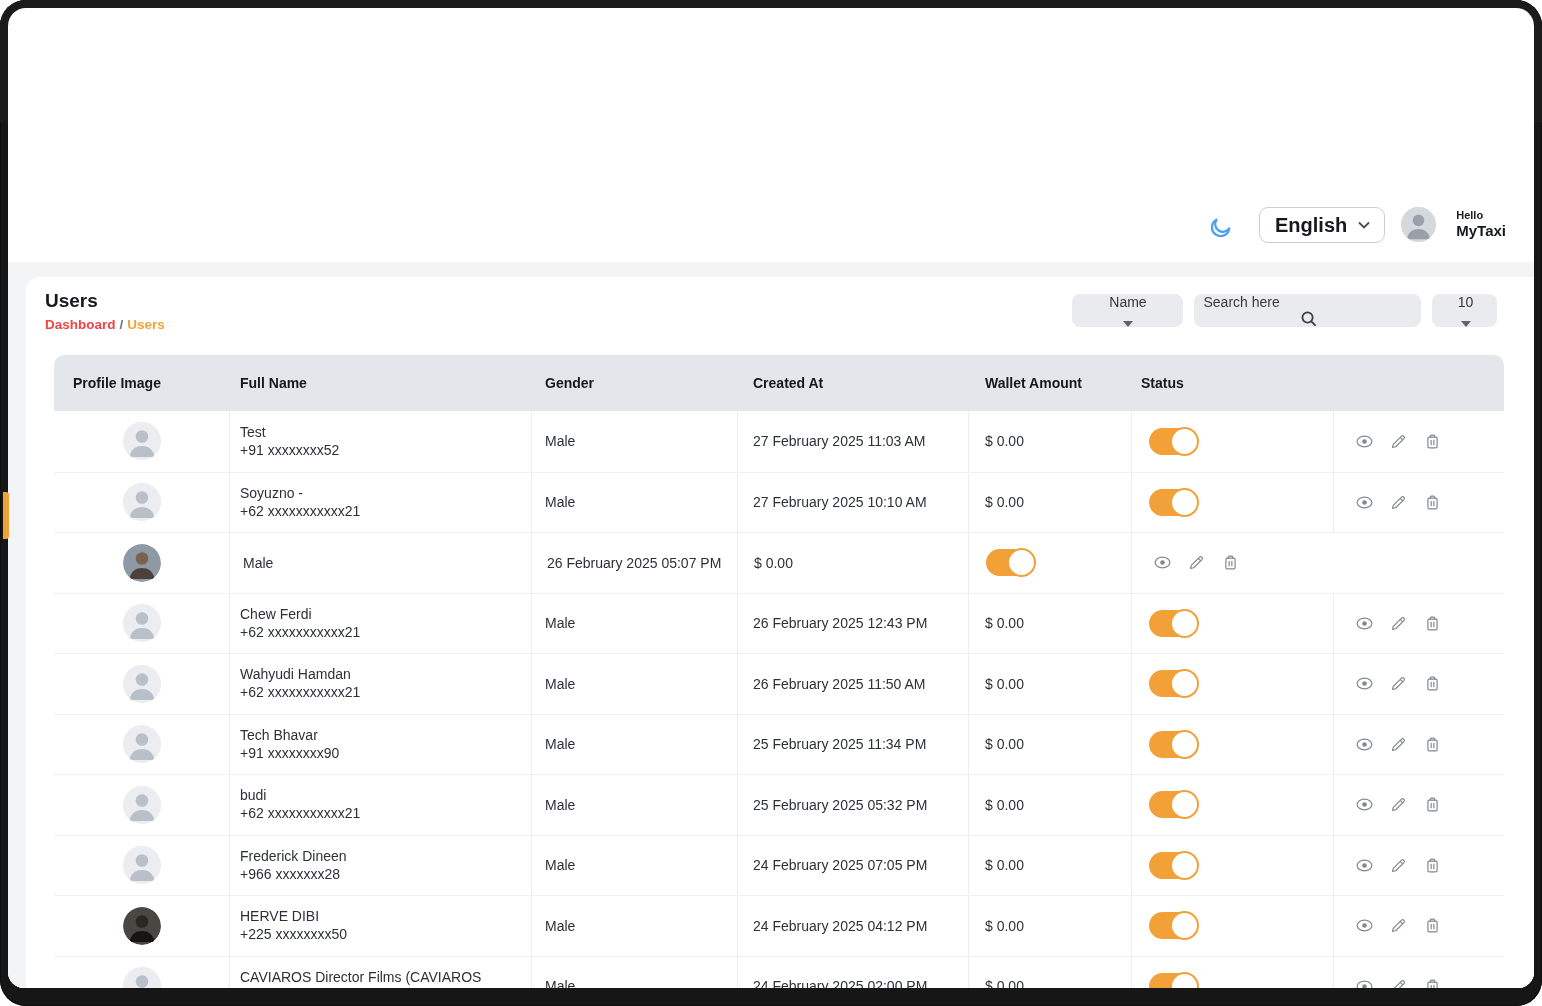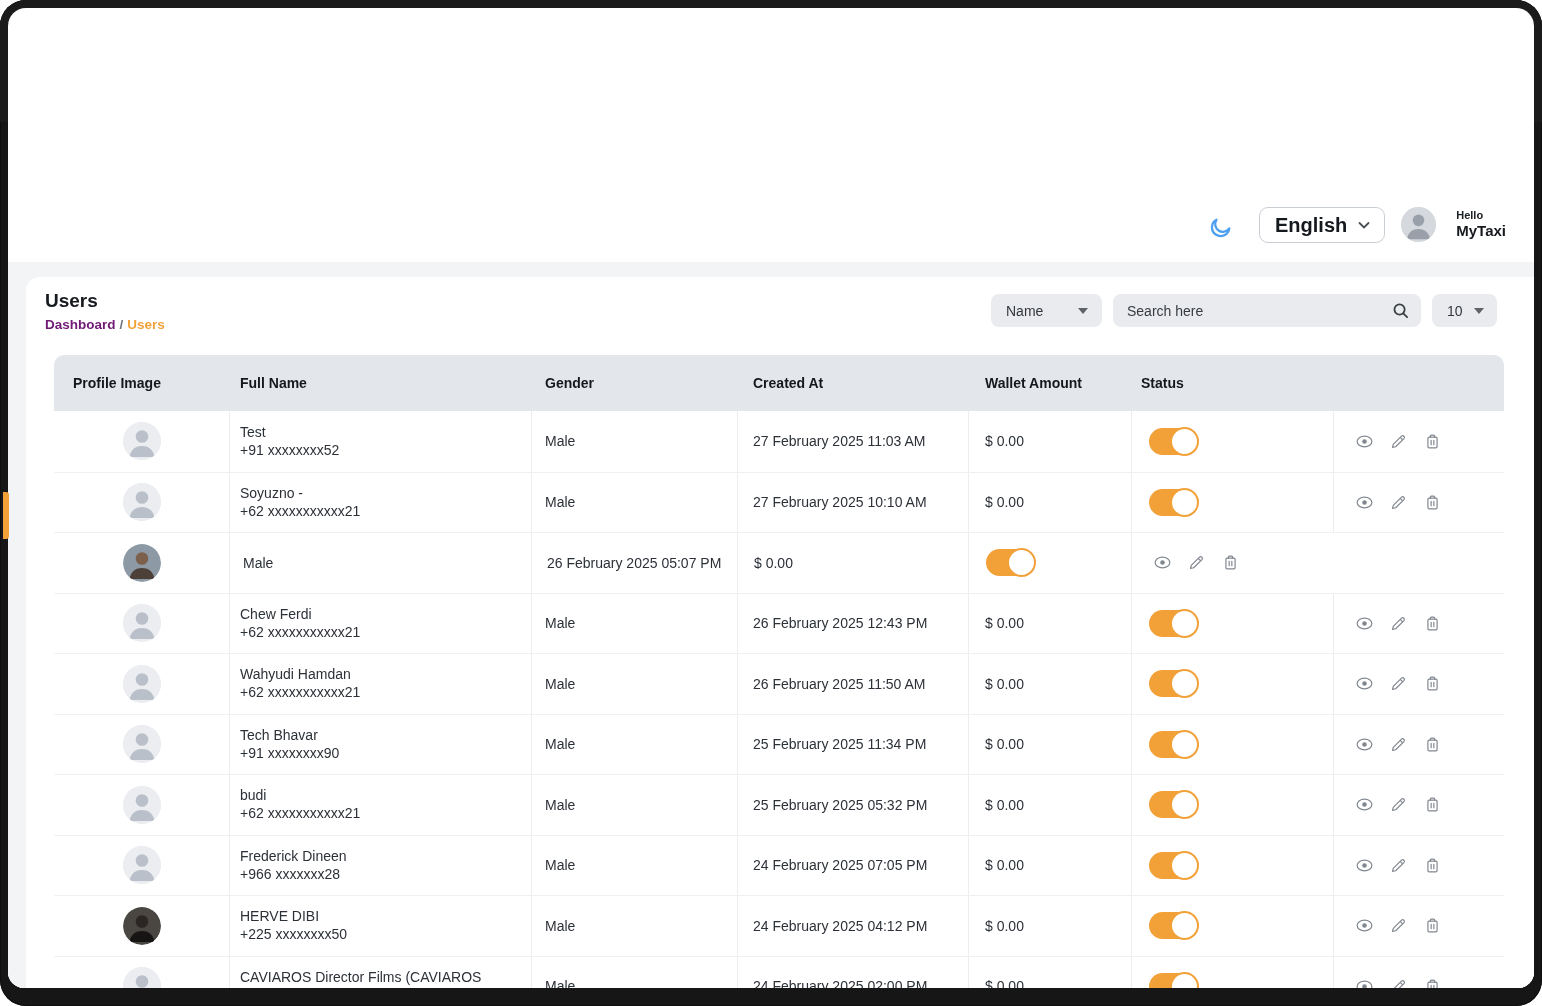--- a/index.html
+++ b/index.html
@@ -38,29 +38,29 @@
   .user-avatar { width:35px; height:35px; border-radius:50%; overflow:hidden; background:#d5d9de; }
   .user-hello { font-size:11px; font-weight:bold; color:#1a1d21; line-height:13px; }
   .user-name  { font-size:15px; font-weight:bold; color:#15181d; line-height:18px; }
 
   .content { position:absolute; left:0; right:0; top:140px; bottom:0; background:#f3f4f5; }
   .card { position:absolute; left:18px; right:0; top:15px; bottom:-100px;
     background:#ffffff; border-radius:14px 0 0 0; }
 
   .page-title { position:absolute; left:19px; top:13px; font-size:19px; font-weight:bold; color:#16191e; }
   .breadcrumb { position:absolute; left:19px; top:40px; font-size:13.5px; font-weight:bold; }
-  .breadcrumb .bc-root { color:#701a75; cursor:pointer; }
+  .breadcrumb .bc-root { color:#ef4444; cursor:pointer; }
   .breadcrumb .bc-sep  { color:#6d7580; padding:0 4px; }
   .breadcrumb .bc-current { color:#f2a139; cursor:pointer; }
 
   .filters { position:absolute; top:17px; right:37px; display:flex; gap:11px; }
   .pill { background:#e9ebee; border-radius:8px; height:33px; display:flex;
-    align-items:center; font-size:14px; color:#33373d; cursor:pointer; }
+    align-items:center; font-size:14px; color:#33373d; cursor:pointer;flex-direction:column; }
   .filter-by { width:111px; justify-content:space-between; padding:0 14px 0 15px; }
-  .search-box { width:308px; padding:0 12px 0 14px; justify-content:space-between; cursor:text; }
+  .search-box { width:227px; padding:0 12px 0 14px; justify-content:space-between; cursor:text; }
   .search-box input { border:none; outline:none; background:transparent; font-size:14px;
     color:#33373d; width:210px; font-family:inherit; }
   .search-box input::placeholder { color:#383c42; opacity:1; }
   .per-page { width:65px; justify-content:space-between; padding:0 13px 0 15px; }
   .tri { width:0; height:0; border-left:5px solid transparent; border-right:5px solid transparent;
     border-top:6px solid #5f6368; }
 
   
   .table { position:absolute; left:28px; top:78px; width:1450px; }
   .grid-row { display:grid; grid-template-columns:176px 302px 206px 231px 163px 202px 170px; }

